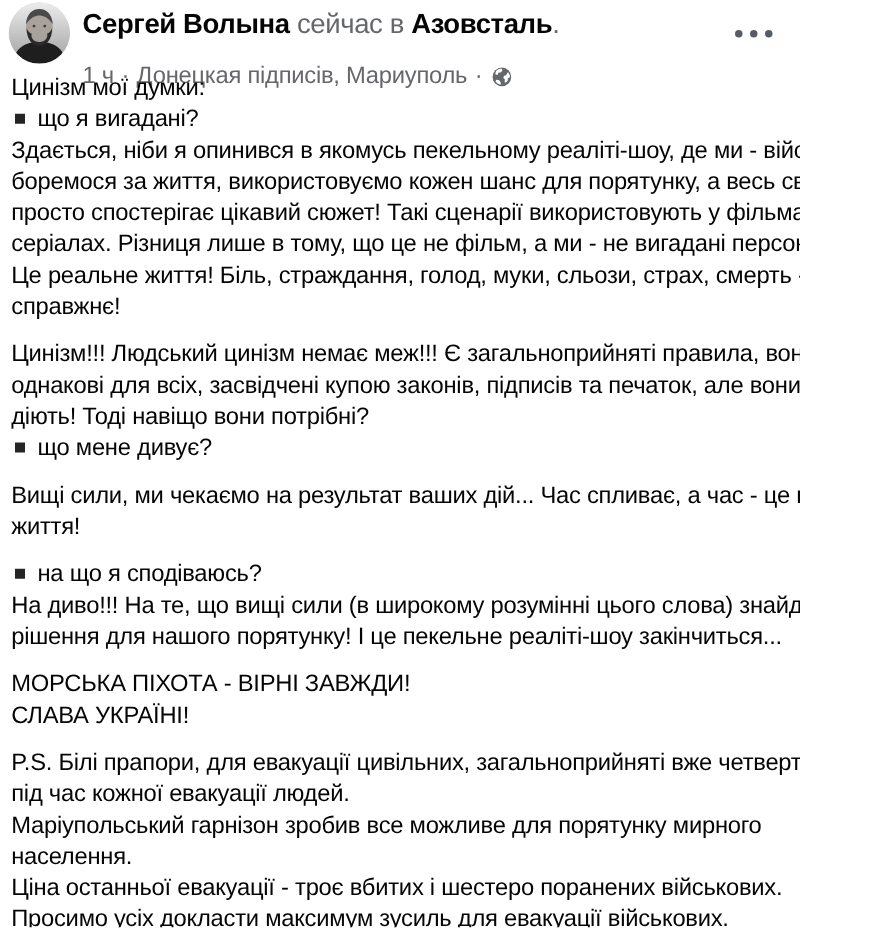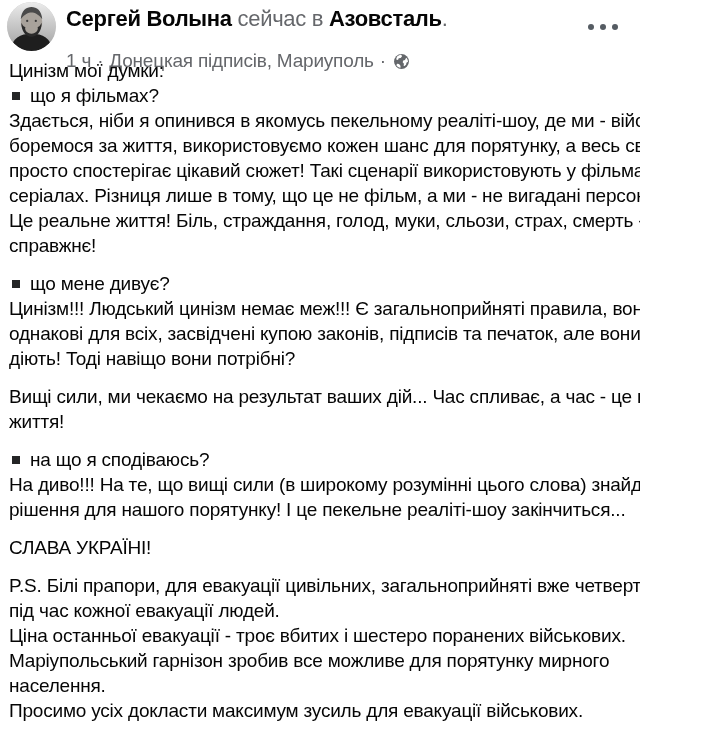--- a/index.html
+++ b/index.html
@@ -90,38 +90,39 @@
 
   <div class="more-button">
     <span class="dot"></span>
     <span class="dot"></span>
     <span class="dot"></span>
   </div>
 
   <div class="post-body">
       <div class="paragraph">
         <div class="line"><span>Цинізм мої думки:</span></div>
-        <div class="line bulleted"><span class="bullet-square"></span><span>що я фільмах?</span></div>
+        <div class="line bulleted"><span class="bullet-square"></span><span>що я вигадані?</span></div>
         <div class="line"><span>Здається, ніби я опинився в якомусь пекельному реаліті-шоу, де ми - військові, боремося за життя, використовуємо кожен шанс для порятунку, а весь світ просто спостерігає цікавий сюжет! Такі сценарії використовують у фільмах та серіалах. Різниця лише в тому, що це не фільм, а ми - не вигадані персонажі! Це реальне життя! Біль, страждання, голод, муки, сльози, страх, смерть - все справжнє!</span></div>
       </div>
       <div class="paragraph">
+        <div class="line"><span>Цинізм!!! Людський цинізм немає меж!!! Є загальноприйняті правила, вони однакові для всіх, засвідчені купою законів, підписів та печаток, але вони не діють! Тоді навіщо вони потрібні?</span></div>
         <div class="line bulleted"><span class="bullet-square"></span><span>що мене дивує?</span></div>
-        <div class="line"><span>Цинізм!!! Людський цинізм немає меж!!! Є загальноприйняті правила, вони однакові для всіх, засвідчені купою законів, підписів та печаток, але вони не діють! Тоді навіщо вони потрібні?</span></div>
       </div>
       <div class="paragraph">
         <div class="line"><span>Вищі сили, ми чекаємо на результат ваших дій... Час спливає, а час - це наші життя!</span></div>
       </div>
       <div class="paragraph">
         <div class="line bulleted"><span class="bullet-square"></span><span>на що я сподіваюсь?</span></div>
         <div class="line"><span>На диво!!! На те, що вищі сили (в широкому розумінні цього слова) знайдуть рішення для нашого порятунку! І це пекельне реаліті-шоу закінчиться...</span></div>
       </div>
       <div class="paragraph">
+        <div class="line"><span>МОРСЬКА ПІХОТА - ВІРНІ ЗАВЖДИ!</span></div>
         <div class="line"><span>СЛАВА УКРАЇНІ!</span></div>
       </div>
       <div class="paragraph">
         <div class="line"><span>P.S. Білі прапори, для евакуації цивільних, загальноприйняті вже четвертий раз, під час кожної евакуації людей.</span></div>
+        <div class="line"><span>Маріупольський гарнізон зробив все можливе для порятунку мирного населення.</span></div>
         <div class="line"><span>Ціна останньої евакуації - троє вбитих і шестеро поранених військових.</span></div>
-        <div class="line"><span>Маріупольський гарнізон зробив все можливе для порятунку мирного населення.</span></div>
         <div class="line"><span>Просимо усіх докласти максимум зусиль для евакуації військових.</span></div>
       </div>
     </div>
 
 </div>
 
 </body></html>

